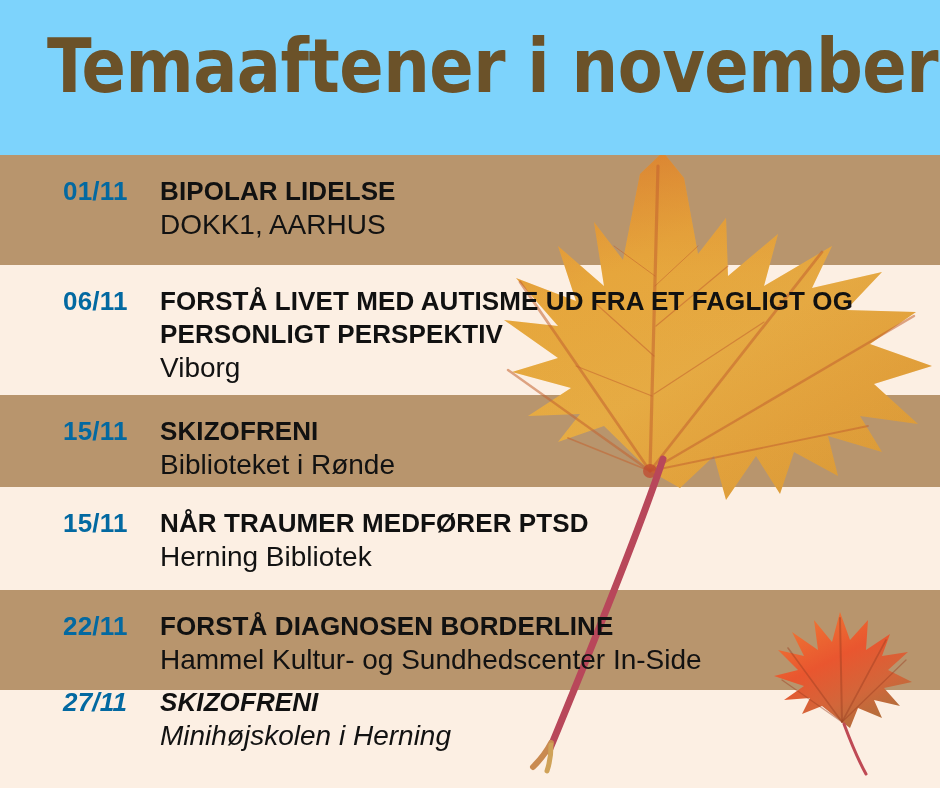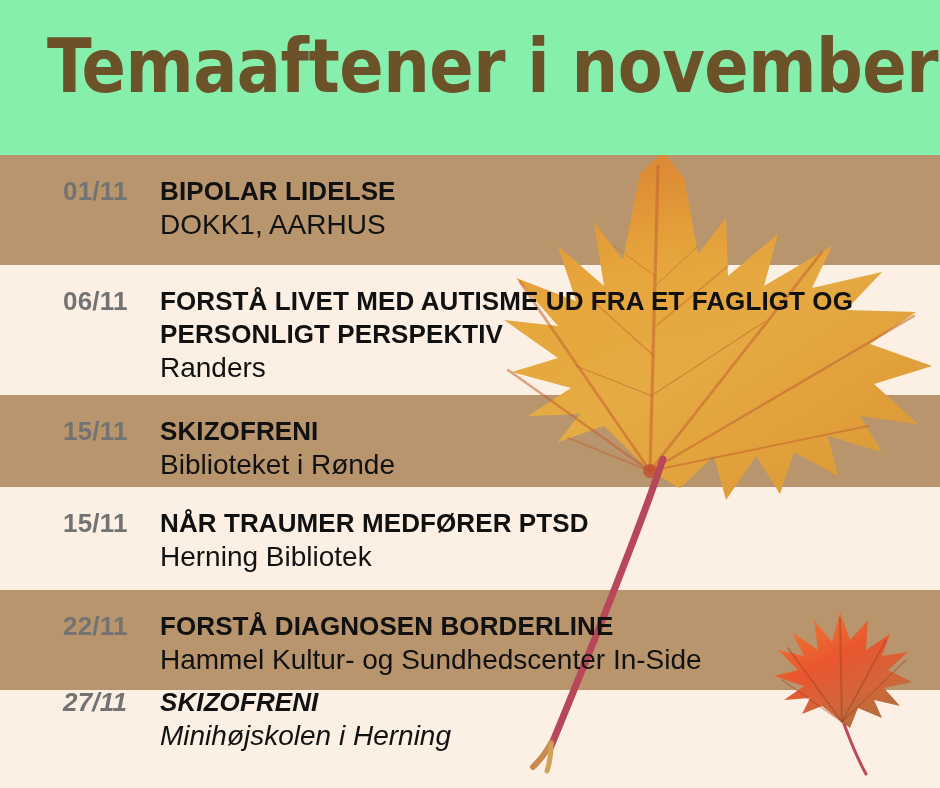--- a/index.html
+++ b/index.html
@@ -12,21 +12,21 @@
   .poster{
     position:relative;
     width:940px;height:788px;
     background:#ffffff;
     overflow:hidden;
   }
 
   
   .header{
     position:absolute;left:0;top:0;width:940px;height:155px;
-    background:#86efac;
+    background:#7dd3fc;
     z-index:5;
   }
   .poster-title{
     position:absolute;left:47px;top:23px;
     font-family:"DejaVu Sans Condensed","Liberation Sans",sans-serif;
     font-size:75px;
     line-height:86px;
     font-weight:700;
     letter-spacing:-0.5px;
     color:#6b5229;
@@ -56,21 +56,21 @@
     padding-top:20px;
     box-sizing:border-box;
   }
   .date{
     width:160px;
     flex:0 0 160px;
     padding-left:63px;
     box-sizing:border-box;
     font-size:26px;
     font-weight:700;
-    color:#737373;
+    color:#0369a1;
     letter-spacing:0.2px;
     line-height:32px;
   }
   .info{flex:1 1 auto;padding-right:10px;}
   .ev-title{
     font-size:26px;
     font-weight:700;
     color:#111111;
     letter-spacing:0.1px;
     line-height:33px;
@@ -216,21 +216,21 @@
             <div class="ev-title">BIPOLAR LIDELSE</div>
             <div class="ev-place">DOKK1, AARHUS</div>
           </div>
         </div>
       </div>
       <div class="row cream" style="height: 130px;">
         <div class="row-inner">
           <div class="date">06/11</div>
           <div class="info">
             <div class="ev-title">FORSTÅ LIVET MED AUTISME UD FRA ET FAGLIGT OG PERSONLIGT PERSPEKTIV</div>
-            <div class="ev-place">Randers</div>
+            <div class="ev-place">Viborg</div>
           </div>
         </div>
       </div>
       <div class="row brown" style="height: 92px;">
         <div class="row-inner">
           <div class="date">15/11</div>
           <div class="info">
             <div class="ev-title">SKIZOFRENI</div>
             <div class="ev-place">Biblioteket i Rønde</div>
           </div>

